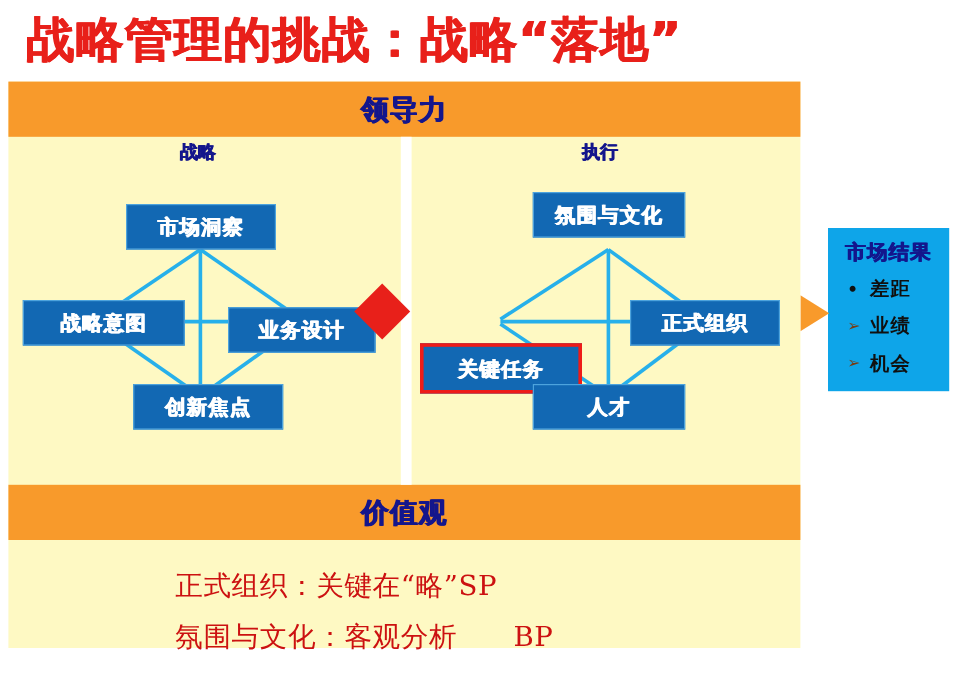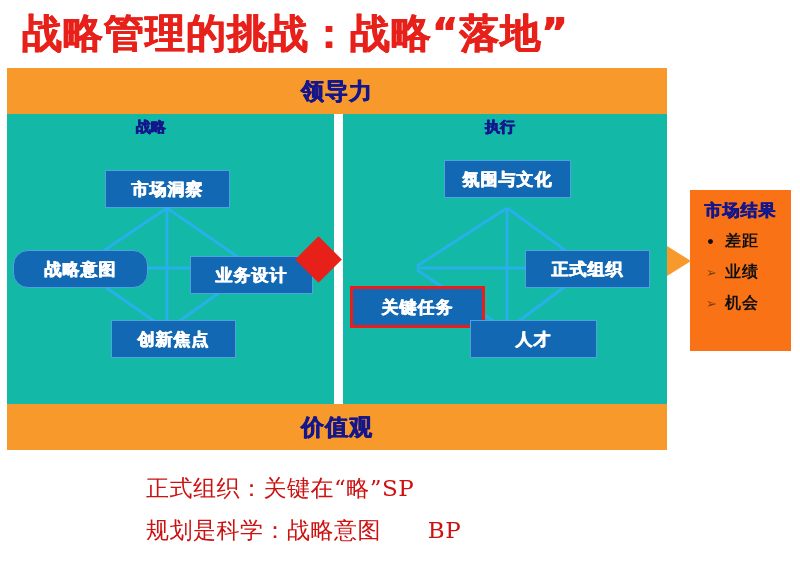--- a/index.html
+++ b/index.html
@@ -21,22 +21,22 @@
     letter-spacing: 1px;
     white-space: nowrap;
     font-family: "DejaVu Sans", "Liberation Sans", sans-serif;
     text-shadow: 0.6px 0 0 #e8201a, -0.6px 0 0 #e8201a;
   }
 
   
   .panel {
     position: absolute;
     left: 7px; top: 68px;
-    width: 660px; height: 382px;
-    background: #14b8a6;
+    width: 660px; height: 472px;
+    background: #fef9c3;
   }
   .band {
     position: absolute;
     left: 0; width: 660px;
     height: 46px;
     background: #f89a2b;
     display: flex; align-items: center; justify-content: center;
   }
   .band.top { top: 0; }
   .band.bottom { top: 336px; }
@@ -54,21 +54,21 @@
   }
 
   
   .col-head {
     position: absolute;
     top: 50px;
     font-size: 15px; font-weight: 700; color: #14168c;
     text-shadow: 0.5px 0 0 #14168c, -0.5px 0 0 #14168c;
     width: 120px; text-align: center;
   }
-  .col-head.left  { left: 84px; }
+  .col-head.left  { left: 98px; }
   .col-head.right { left: 433px; }
 
   
   .wires { position: absolute; left: 0; top: 0; width: 660px; height: 382px; }
 
   
   .node {
     position: absolute;
     background: #1268b3;
     border: 1px solid #4da3dd;
@@ -96,22 +96,22 @@
     position: absolute;
     left: 667px; top: 240px;
     width: 25px; height: 42px;
     z-index: 4;
   }
 
   
   .result-box {
     position: absolute;
     left: 690px; top: 190px;
-    width: 101px; height: 161px;
-    background: #f97316;
+    width: 101px; height: 136px;
+    background: #0ea5e9;
     padding-top: 9px;
   }
   .result-title {
     font-size: 17px; font-weight: 700; color: #14168c;
     text-align: center; letter-spacing: 1px;
     text-shadow: 0.5px 0 0 #14168c, -0.5px 0 0 #14168c;
     margin-bottom: 9px;
   }
   .result-item {
     display: flex; align-items: center;
@@ -180,21 +180,21 @@
         <line x1="580" y1="202" x2="500" y2="262"></line>
         <line x1="500" y1="140" x2="500" y2="262"></line>
         <line x1="410" y1="200" x2="580" y2="200"></line>
       </g>
     </svg>
 
     <div class="node" style="left:98px; top:102px; width:125px; height:38px;">
       <span>市场洞察</span>
     </div>
 
-    <div class="node" style="left:6px; top:182px; width:135px; height:38px;border-radius:15px;">
+    <div class="node" style="left:12px; top:182px; width:135px; height:38px;">
       <span>战略意图</span>
     </div>
 
     <div class="node" style="left:183px; top:188px; width:123px; height:38px;">
       <span>业务设计</span>
     </div>
 
     <div class="node" style="left:104px; top:252px; width:125px; height:38px;">
       <span>创新焦点</span>
     </div>
@@ -204,21 +204,21 @@
     </div>
 
     <div class="node highlight" style="left:343px; top:180px; width:135px; height:42px;margin-top:38px;">
       <span>关键任务</span>
     </div>
 
     <div class="node" style="left:518px; top:182px; width:125px; height:38px;">
       <span>正式组织</span>
     </div>
 
-    <div class="node" style="left:437px; top:252px; width:127px; height:38px;margin-left:26px;">
+    <div class="node" style="left:437px; top:252px; width:127px; height:38px;">
       <span>人才</span>
     </div>
 
   </div>
 
   <div class="diamond"></div>
 
   <svg class="arrow-out" viewBox="0 0 25 42" xmlns="http://www.w3.org/2000/svg">
     <polygon points="0,6 0,36 24,21" fill="#f89a2b"></polygon>
   </svg>
@@ -236,15 +236,15 @@
       <span>业绩</span>
     </div>
 
     <div class="result-item">
       <span class="bullet arrow">➢</span>
       <span>机会</span>
     </div>
   </div>
 
   <div class="footer-line l1">正式组织：关键在“略”SP</div>
-  <div class="footer-line l2">规划是科学：战略意图      BP</div>
+  <div class="footer-line l2">氛围与文化：客观分析      BP</div>
 
 </div>
 
 </body></html>

